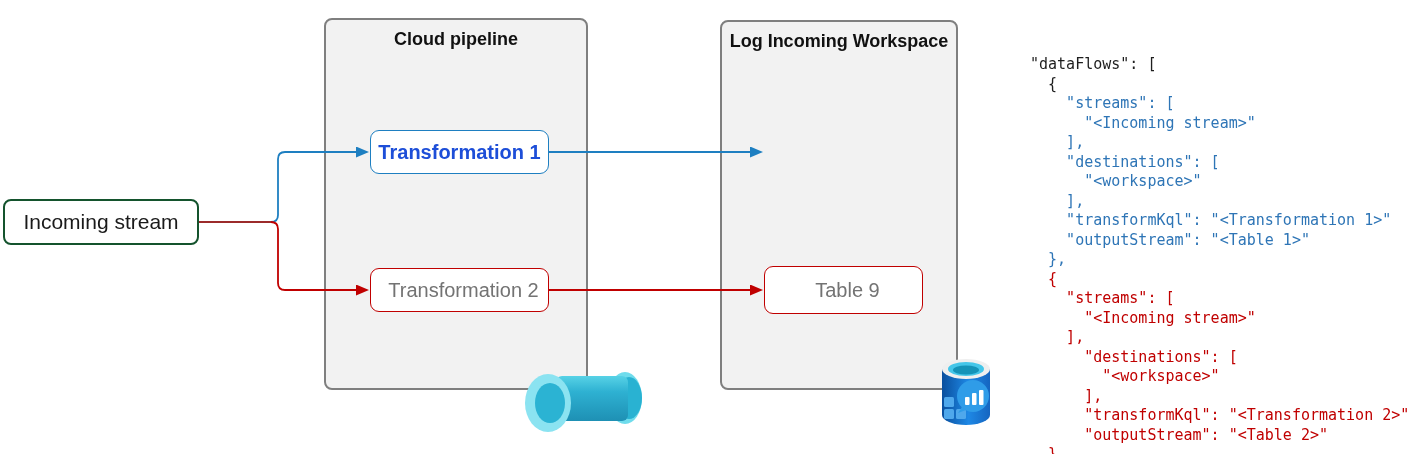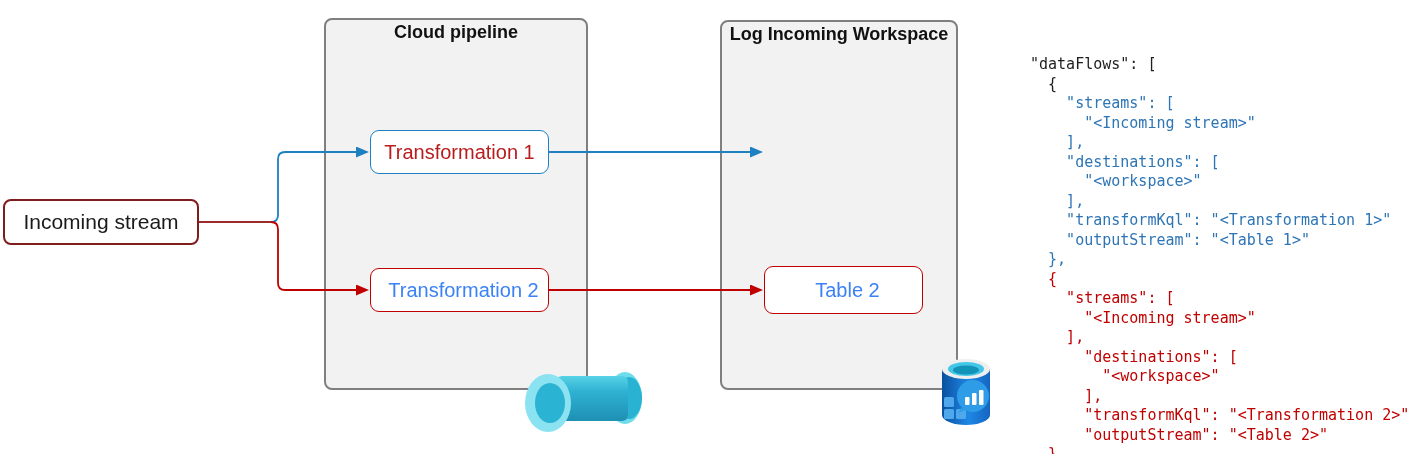--- a/index.html
+++ b/index.html
@@ -6,34 +6,34 @@
   .canvas{
     position:relative;width:1424px;height:454px;background:#ffffff;overflow:hidden;
     font-family:"Liberation Sans",sans-serif;
   }
   
   .container{
     position:absolute;background:#F2F2F2;border:2px solid #7F7F7F;border-radius:8px;
     box-sizing:border-box;z-index:1;
   }
   .container-title{
-    text-align:center;font-weight:bold;font-size:18px;color:#111;padding-top:2px;
+    text-align:center;font-weight:bold;font-size:18px;color:#111;padding-top:9px;
     letter-spacing:0;
   }
   #cloud-pipeline{left:324px;top:18px;width:264px;height:372px;}
   #workspace{left:720px;top:20px;width:238px;height:370px;}
   
   .node{
     position:absolute;background:#ffffff;box-sizing:border-box;border-radius:9px;
     display:flex;align-items:center;justify-content:center;z-index:3;
     font-size:20px;
   }
-  .node.dark{border:2px solid #7f1d1d;color:#1a1a1a;font-size:21px;border-radius:8px;}
-  .node.blue{border:1.6px solid #1E7FC1;color:#b91c1c;}
-  .node.red{border:1.6px solid #C00000;color:#3b82f6;padding-left:8px;}
+  .node.dark{border:2px solid #14532d;color:#1a1a1a;font-size:21px;border-radius:8px;}
+  .node.blue{border:1.6px solid #1E7FC1;color:#1d4ed8;font-weight:bold;}
+  .node.red{border:1.6px solid #C00000;color:#737373;padding-left:8px;}
   #incoming-box{left:3px;top:199px;width:196px;height:46px;}
   #transformation-1{left:370px;top:130px;width:179px;height:44px;}
   #transformation-2{left:370px;top:268px;width:179px;height:44px;}
   #table-1{left:764px;top:128px;width:159px;height:48px;}
   #table-2{left:764px;top:266px;width:159px;height:48px;}
   
   #connectors{position:absolute;left:0;top:0;z-index:2;pointer-events:none;}
   
   .icon-abs{position:absolute;z-index:4;}
   #pipe-icon{left:524px;top:368px;}
@@ -89,21 +89,21 @@
   <div class="node blue" id="transformation-1">
     <span>Transformation 1</span>
   </div>
 
   <div class="node red" id="transformation-2">
     <span>Transformation 2</span>
   </div>
 
 
   <div class="node red" id="table-2">
-    <span>Table 2</span>
+    <span>Table 9</span>
   </div>
 
   <svg class="icon-abs" id="pipe-icon" width="128" height="66" viewBox="0 0 128 66">
     <defs>
       <linearGradient id="gPipeBody" x1="0" y1="0" x2="0" y2="1">
         <stop offset="0" stop-color="#57D2E6"></stop>
         <stop offset="0.35" stop-color="#2EB1D2"></stop>
         <stop offset="1" stop-color="#1E90B4"></stop>
       </linearGradient>
     </defs>

